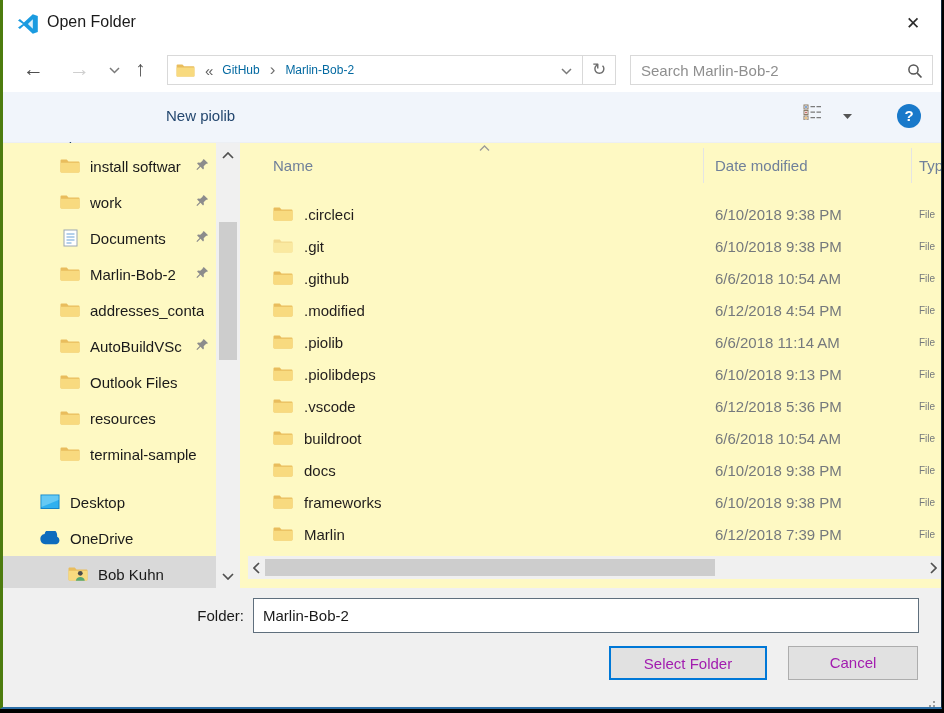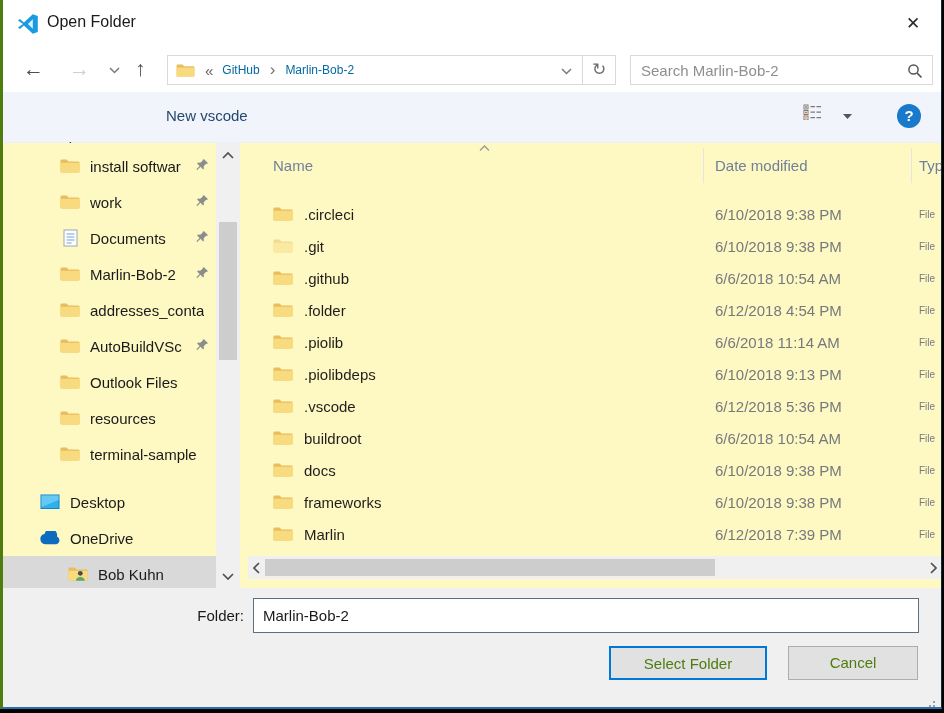--- a/index.html
+++ b/index.html
@@ -97,21 +97,21 @@
   .hthumb { position:absolute; left:17px; top:3px; width:450px; height:17px; background:#cdcdcd; cursor:pointer; }
 
   
   .footer { position:absolute; left:0; top:588px; right:0; height:121px; background:#f0f0f0; }
   .flabel { position:absolute; left:183px; top:19px; width:58px; text-align:right;
     font-size:15px; color:#1a1a1a; }
   .finput { position:absolute; left:250px; top:10px; width:666px; height:35px;
     border:1px solid #5f6f7d; background:#fff; font-size:15px; color:#1a1a1a;
     padding:0 9px; font-family:"Liberation Sans",sans-serif; outline:0; }
   .btn { position:absolute; top:58px; height:34px; background:#e1e1e1; font-size:15px;
-    color:#4d7c0f; text-align:center; line-height:31px; cursor:pointer; }
+    color:#a21caf; text-align:center; line-height:31px; cursor:pointer; }
   .btn-select { left:606px; width:158px; border:2px solid #0078d7; }
   .btn-cancel { left:785px; width:130px; border:1px solid #adadad; }
   .grip { position:absolute; right:6px; bottom:6px; width:2px; height:2px; background:#9c9c9c;
     box-shadow:-4px 4px 0 #9c9c9c, 0 4px 0 #9c9c9c, -8px 8px 0 #9c9c9c, -4px 8px 0 #9c9c9c, 0 8px 0 #9c9c9c; }
 </style>
 </head>
 <body>
 
 <div class="window">
 
@@ -155,21 +155,21 @@
         <circle cx="6.5" cy="6.5" r="4.6" fill="none" stroke="#555" stroke-width="1.5"></circle>
         <path d="M10.2 10.2l4.3 4.3" stroke="#555" stroke-width="1.7"></path>
       </svg>
     </div>
   </div>
 
   <div class="toolbar">
     <span class="tbitem organize"><span>Organize</span><svg class="tcaret" width="9" height="5" viewBox="0 0 9 5">
           <path d="M0 0h9L4.5 5z" fill="#24476f"></path>
         </svg></span>
-    <span class="tbitem newfolder">New vscode</span>
+    <span class="tbitem newfolder">New piolib</span>
     <span class="viewbtn">
       <svg width="19" height="16" viewBox="0 0 19 16">
         <rect x="1" y="1" width="4" height="4" fill="#fff" stroke="#8a7b66"></rect>
         <rect x="1" y="6.5" width="4" height="4" fill="#fff" stroke="#8a7b66"></rect>
         <rect x="1" y="12" width="4" height="4" fill="#fff" stroke="#8a7b66"></rect>
         <rect x="2.2" y="2.2" width="1.6" height="1.6" fill="#3a76c4"></rect>
         <rect x="2.2" y="7.7" width="1.6" height="1.6" fill="#c0504d"></rect>
         <rect x="2.2" y="13.2" width="1.6" height="1.6" fill="#e8a33d"></rect>
         <path d="M7.5 2.6h4.5M13.5 2.6h4.5M7.5 8.1h4.5M13.5 8.1h4.5M7.5 13.6h4.5M13.5 13.6h4.5" stroke="#7a7a7a" stroke-width="1.4"></path>
       </svg>
@@ -424,21 +424,21 @@
           </div>
 
           <div class="frow">
             <span class="c-name">
               <span class="ficon">
                 <svg width="20" height="16" viewBox="0 0 20 16">
                   <path d="M.5 2.5a1 1 0 011-1h5.2l1.8 2h10a1 1 0 011 1v9a1 1 0 01-1 1h-17a1 1 0 01-1-1z" fill="#e9bd5d"></path>
                   <path d="M.5 4.8h19v8.7a1 1 0 01-1 1h-17a1 1 0 01-1-1z" fill="#f8da7f"></path>
                 </svg>
               </span>
-              <span class="nm">.folder</span>
+              <span class="nm">.modified</span>
             </span>
             <span class="c-date">6/12/2018 4:54 PM</span>
             <span class="c-type">File</span>
           </div>
 
           <div class="frow">
             <span class="c-name">
               <span class="ficon">
                 <svg width="20" height="16" viewBox="0 0 20 16">
                   <path d="M.5 2.5a1 1 0 011-1h5.2l1.8 2h10a1 1 0 011 1v9a1 1 0 01-1 1h-17a1 1 0 01-1-1z" fill="#e9bd5d"></path>

